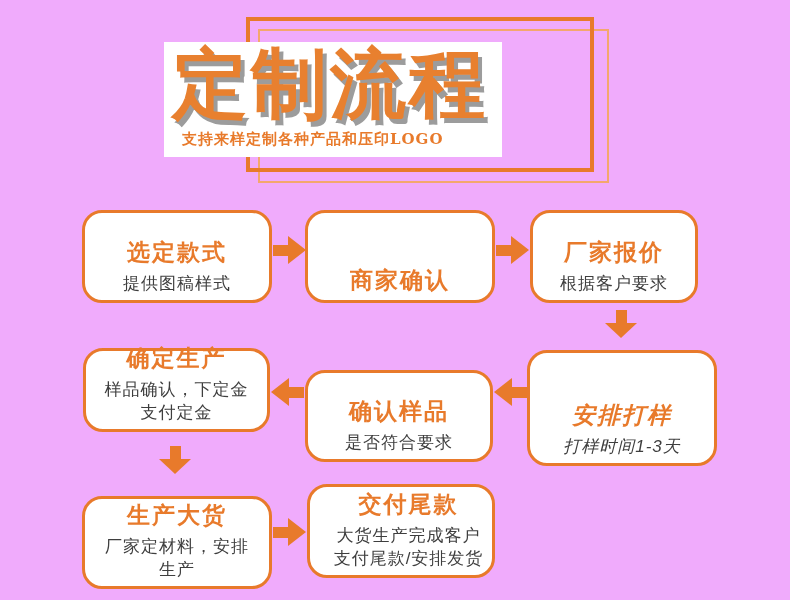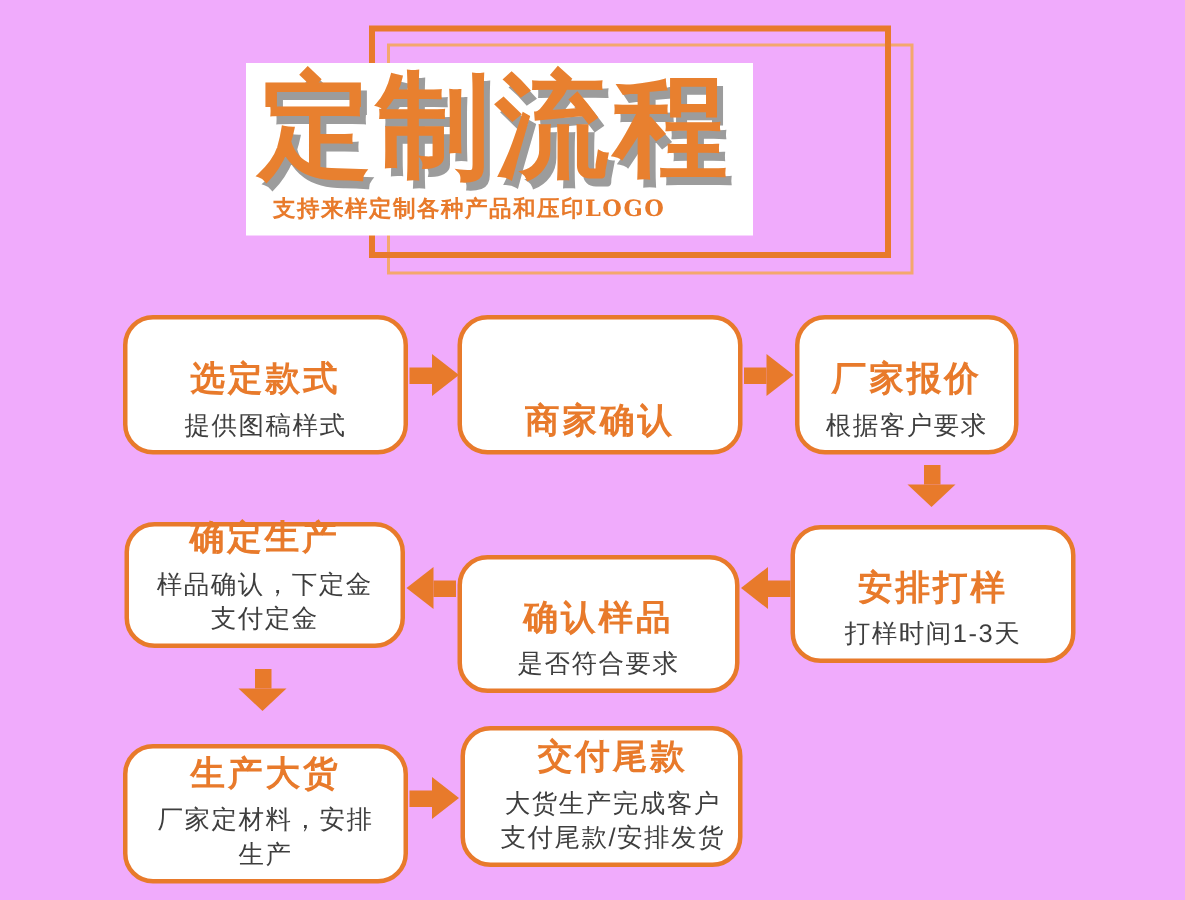--- a/index.html
+++ b/index.html
@@ -83,22 +83,22 @@
     line-height: 1.35;
     letter-spacing: 1px;
     color: var(--desc, #3e3e3e);
     text-align: center;
     white-space: pre-line;
   }
 
   
   .b1 { left: 82px;  top: 210px; width: 190px; height: 93px; }
   .b2 { left: 305px; top: 210px; width: 190px; height: 93px; gap: 28px; }
-  .b3 { left: 530px; top: 210px; width: 149px; height: 93px; }
-  .b4 { left: 527px; top: 350px; width: 190px; height: 92px; }
+  .b3 { left: 530px; top: 210px; width: 168px; height: 93px; }
+  .b4 { left: 527px; top: 350px; width: 190px; height: 116px; font-style: italic; }
   .b5 { left: 305px; top: 350px; width: 188px; height: 92px; margin-top: 20px; }
   .b6 { left: 83px;  top: 348px; width: 187px; height: 84px; }
   .b7 { left: 82px;  top: 484px; width: 190px; height: 93px; margin-top: 12px; }
   .b8 { left: 307px; top: 484px; width: 188px; height: 94px; padding-left: 21px; }
 
   
   .arrow { position: absolute; display: flex; align-items: center; z-index: 1; }
   .arrow .tail-h { width: 15px; height: 11px; background: var(--orange, #e87a2b); }
   .arrow .head-r {
     width: 0; height: 0;

